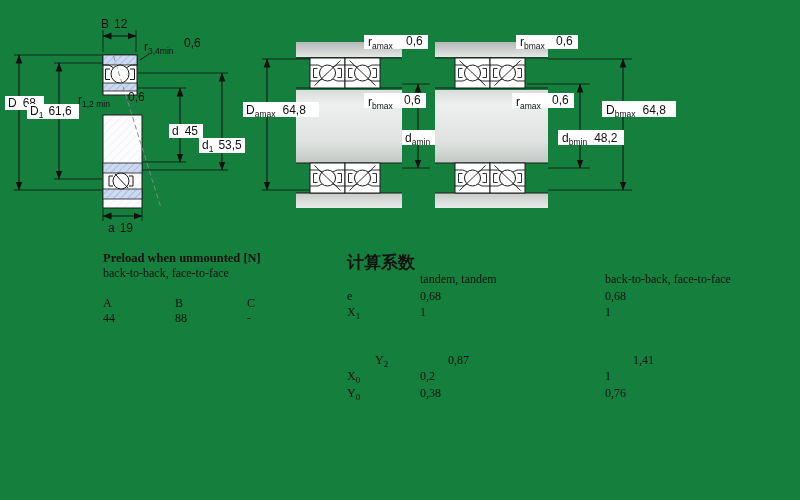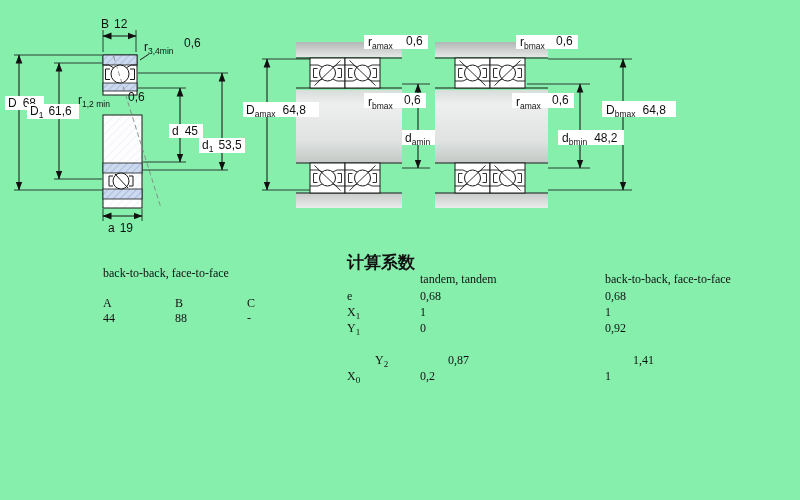--- a/index.html
+++ b/index.html
@@ -1,16 +1,16 @@
 <!DOCTYPE html>
 <html><head>
 <meta charset="utf-8">
 <style>
   html,body{margin:0;padding:0;background:#ffffff;}
-  .page{position:relative;width:800px;height:500px;background:#86efac;overflow:hidden;
+  .page{position:relative;width:800px;height:500px;background:#15803d;overflow:hidden;
         font-family:"Liberation Serif", serif;color:#111;}
   svg{position:absolute;left:0;top:0;}
   svg text{font-family:"Liberation Sans", sans-serif;font-size:12px;fill:#111;}
   svg .sub{font-size:8.5px;}
   .ln{stroke:#1a1a1a;stroke-width:1;fill:none;}
   .dim{stroke:#111;stroke-width:1;fill:none;}
   .ext{stroke:#111;stroke-width:0.8;fill:none;}
   .box{fill:#ffffff;stroke:#1a1a1a;stroke-width:1;}
   .boxf{fill:url(#hf);stroke:#1a1a1a;stroke-width:1;}
   .hband{fill:url(#hb);stroke:#1a1a1a;stroke-width:0.8;}
@@ -203,20 +203,21 @@
     <text x="516" y="106"><tspan>r</tspan><tspan class="sub" dy="3">amax</tspan></text>
     <text x="552" y="104">0,6</text>
     <rect class="tbg" x="602" y="101" width="74" height="16"></rect>
     <text x="606" y="114"><tspan>D</tspan><tspan class="sub" dy="3">bmax</tspan><tspan dy="-3" dx="7">64,8</tspan></text>
     <rect class="tbg" x="558" y="130" width="66" height="15"></rect>
     <text x="562" y="142"><tspan>d</tspan><tspan class="sub" dy="3">bmin</tspan><tspan dy="-3" dx="7">48,2</tspan></text>
   </g>
 </svg>
 
 <div class="tbl" style="left:103px;top:251px;width:280px;height:90px;">
+  <div class="pt-title">Preload when unmounted [N]</div>
   <div class="pt-sub">back-to-back, face-to-face</div>
   <span class="abs" style="left:0;top:45px;">A</span>
   <span class="abs" style="left:72px;top:45px;">B</span>
   <span class="abs" style="left:144px;top:45px;">C</span>
   <span class="abs" style="left:0;top:60px;">44</span>
   <span class="abs" style="left:72px;top:60px;">88</span>
   <span class="abs" style="left:144px;top:60px;">-</span>
 </div>
 
 <div class="tbl" style="left:345px;top:251px;width:430px;height:170px;">
@@ -227,30 +228,30 @@
   <div class="f-row" style="top:38px;">
         <span class="fl"><span>e</span><sub></sub></span>
         <span class="v1">0,68</span>
         <span class="v2">0,68</span>
       </div>
   <div class="f-row" style="top:54px;">
         <span class="fl"><span>X</span><sub>1</sub></span>
         <span class="v1">1</span>
         <span class="v2">1</span>
       </div>
-  <div class="f-row" style="top:70px;">
-        <span class="fl"><span>Y</span><sub>1</sub></span>
-        <span class="v1">0</span>
-        <span class="v2">0,92</span>
-      </div>
   <div class="f-row" style="top:102px;margin-left:28px;">
         <span class="fl"><span>Y</span><sub>2</sub></span>
         <span class="v1">0,87</span>
         <span class="v2">1,41</span>
       </div>
   <div class="f-row" style="top:118px;">
         <span class="fl"><span>X</span><sub>0</sub></span>
         <span class="v1">0,2</span>
         <span class="v2">1</span>
       </div>
+  <div class="f-row" style="top:135px;">
+        <span class="fl"><span>Y</span><sub>0</sub></span>
+        <span class="v1">0,38</span>
+        <span class="v2">0,76</span>
+      </div>
 </div>
 
 </div>
 
 </body></html>

